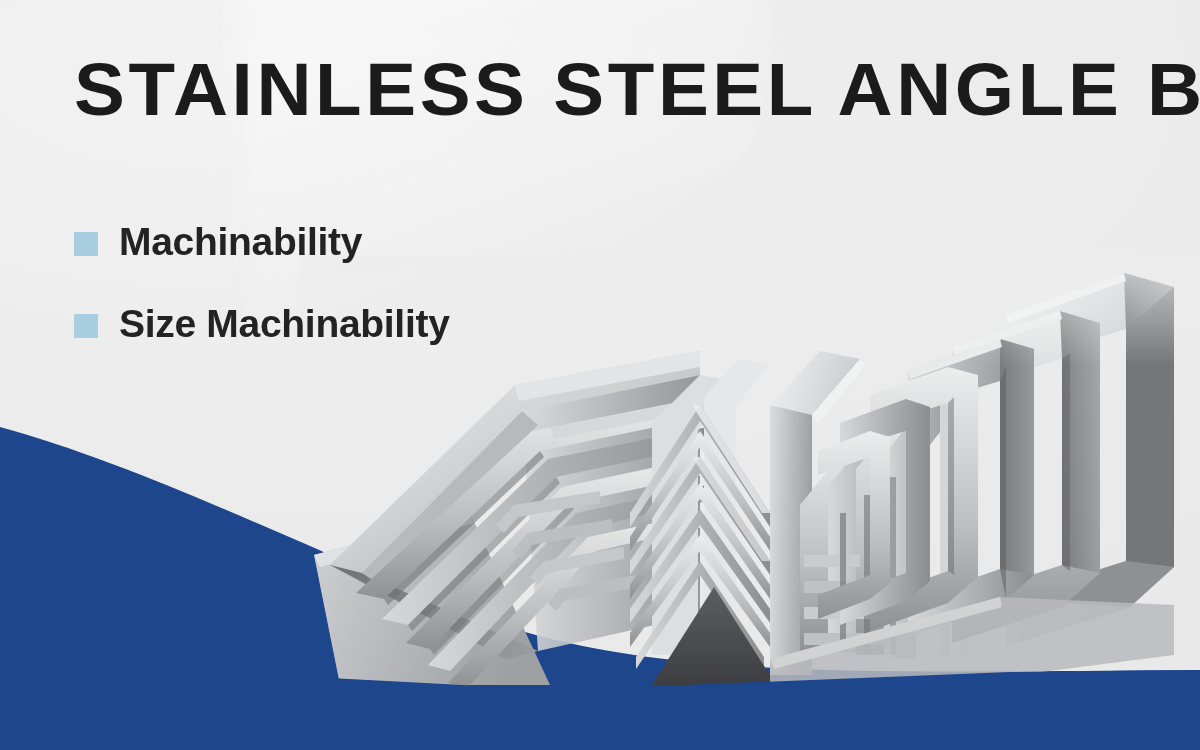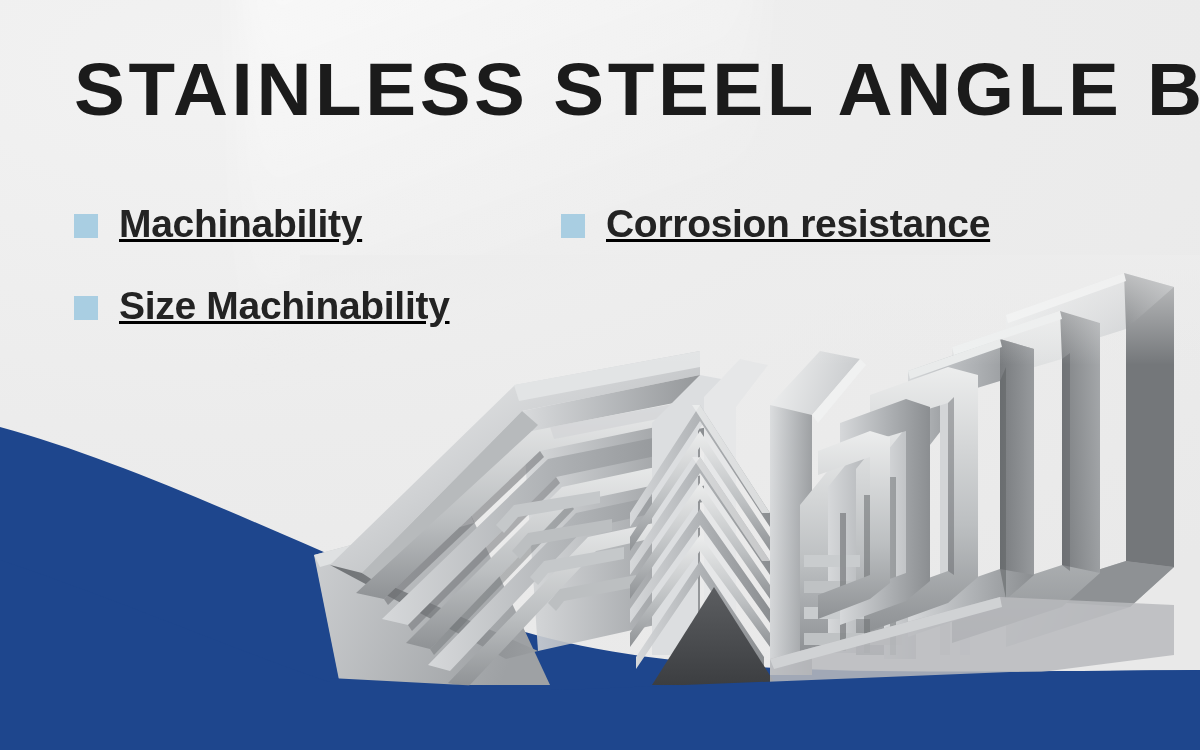--- a/index.html
+++ b/index.html
@@ -51,23 +51,22 @@
     letter-spacing: 3.5px;
     color: #1b1b1b;
     white-space: nowrap;
     transform: scaleX(1.03);
     transform-origin: left center;
   }
 
   .features {
     position: absolute;
     left: 74px;
-    top: 202px;
+    top: 220px;
     width: 1000px;
-    text-decoration: underline;
   }
   .feature-row {
     display: flex;
     align-items: flex-start;
   }
   .feature-row + .feature-row { margin-top: 38px; }
 
   .feature {
     display: flex;
     align-items: center;
@@ -266,24 +265,20 @@
 
   <h1 class="title">STAINLESS STEEL ANGLE BAR</h1>
 
   <div class="features">
 
     <div class="feature-row">
       <div class="feature col-left">
         <span class="bullet"></span>
         <span class="feature-label">Machinability</span>
       </div>
-      <div class="feature">
-        <span class="bullet"></span>
-        <span class="feature-label">Corrosion resistance</span>
-      </div>
     </div>
 
     <div class="feature-row">
       <div class="feature col-left">
         <span class="bullet"></span>
         <span class="feature-label">Size Machinability</span>
       </div>
     </div>
 
   </div>

